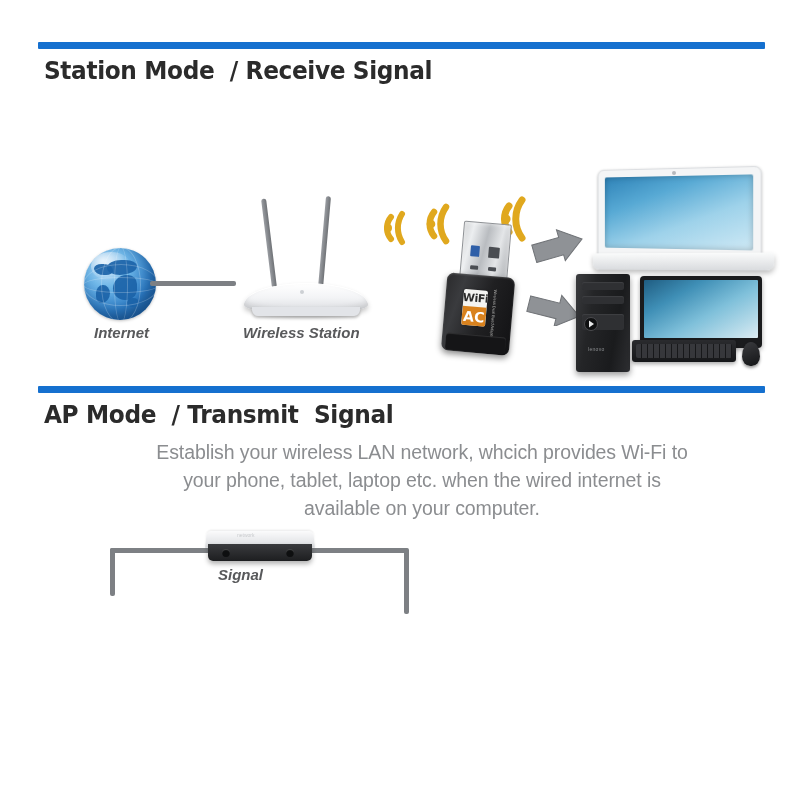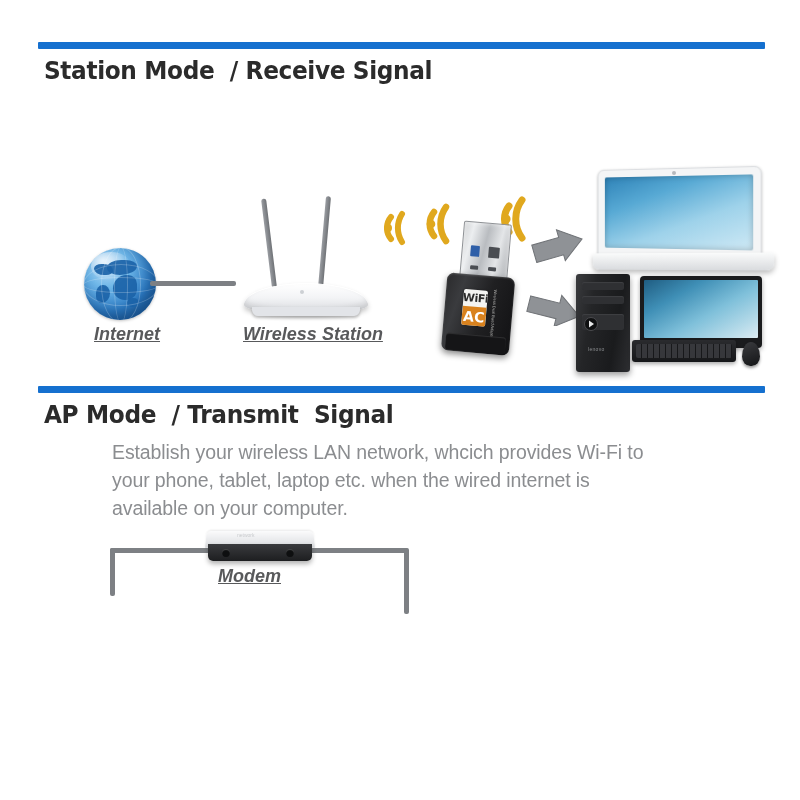--- a/index.html
+++ b/index.html
@@ -39,29 +39,28 @@
 
   .body-text{
     position:absolute;left:112px;
     font-size:19.5px;
     line-height:28px;
     color:#8b8d90;
     letter-spacing:-0.1px;
     white-space:pre-line;
   }
   .body-top{top:98px;width:640px;}
-  .body-bottom{top:438px;width:620px;}
+  .body-bottom{top:438px;width:620px;text-align:center;}
 
   .caption{
     position:absolute;
     font-family:"Liberation Sans", sans-serif;
     font-style:italic;font-weight:bold;
-    font-size:18px;color:#58595b;
+    font-size:15px;color:#58595b;
     white-space:nowrap;
-    text-decoration:underline;
   }
 
   
   .globe{position:absolute;border-radius:50%;
     background:
       radial-gradient(circle at 32% 26%, #bcdcf7 0%, #6fb7e8 28%, #2f7fc9 62%, #1c5c9e 88%, #17497f 100%);
     box-shadow:inset -6px -8px 14px rgba(10,50,95,.45), 0 1px 3px rgba(0,0,0,.25);
     overflow:hidden;
   }
   .globe:before{
@@ -305,21 +304,21 @@
     <div class="cable" style="left:404px;top:162px;width:5px;height:66px;"></div>
 
     <div>
       <div class="modem-top" style="left:206px;top:143px;width:108px;height:20px;
            transform:perspective(300px) rotateX(32deg);"></div>
       <div class="modem-front" style="left:208px;top:158px;width:104px;height:17px;"></div>
       <div class="modem-port" style="left:222px;top:163px;width:8px;height:8px;"></div>
       <div class="modem-port" style="left:286px;top:163px;width:8px;height:8px;"></div>
       <div style="position:absolute;left:237px;top:146px;font-size:5px;color:#c9cbce;">network</div>
     </div>
-    <div class="caption" style="left:218px;top:180px;">Modem</div>
+    <div class="caption" style="left:218px;top:180px;">Signal</div>
 
     <div>
       
       
       
     </div>
 
     <div>
       
       

